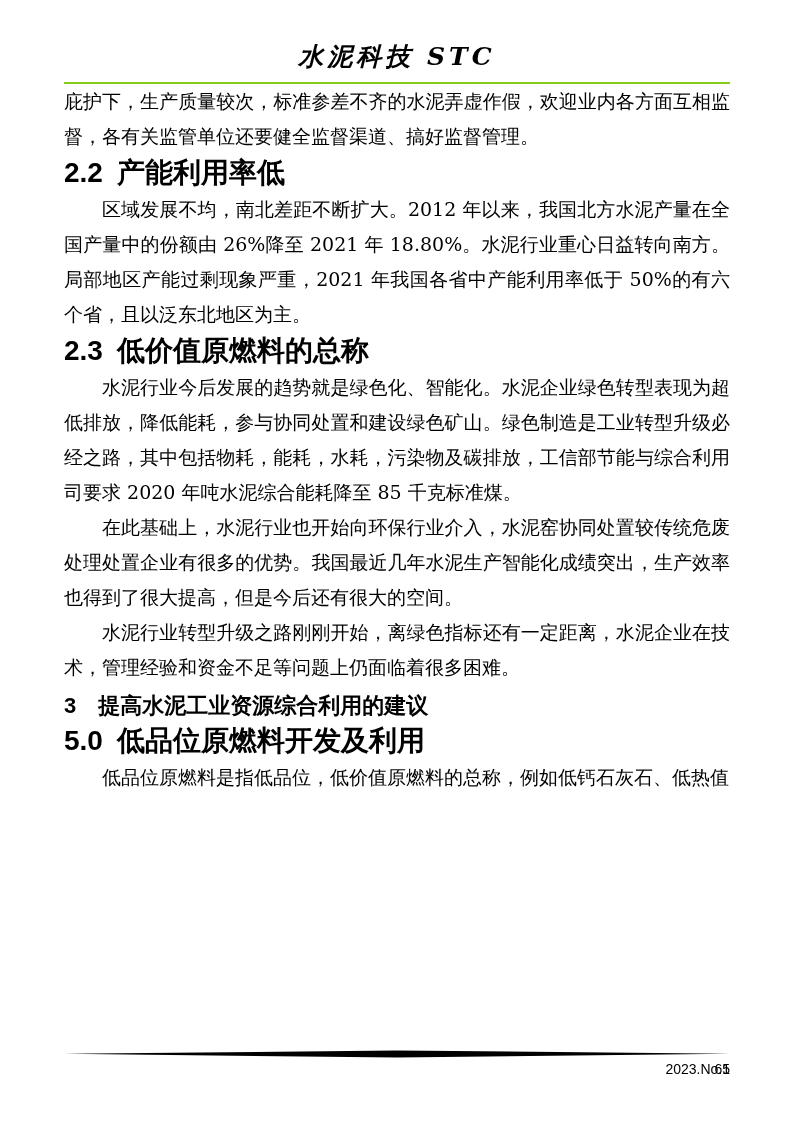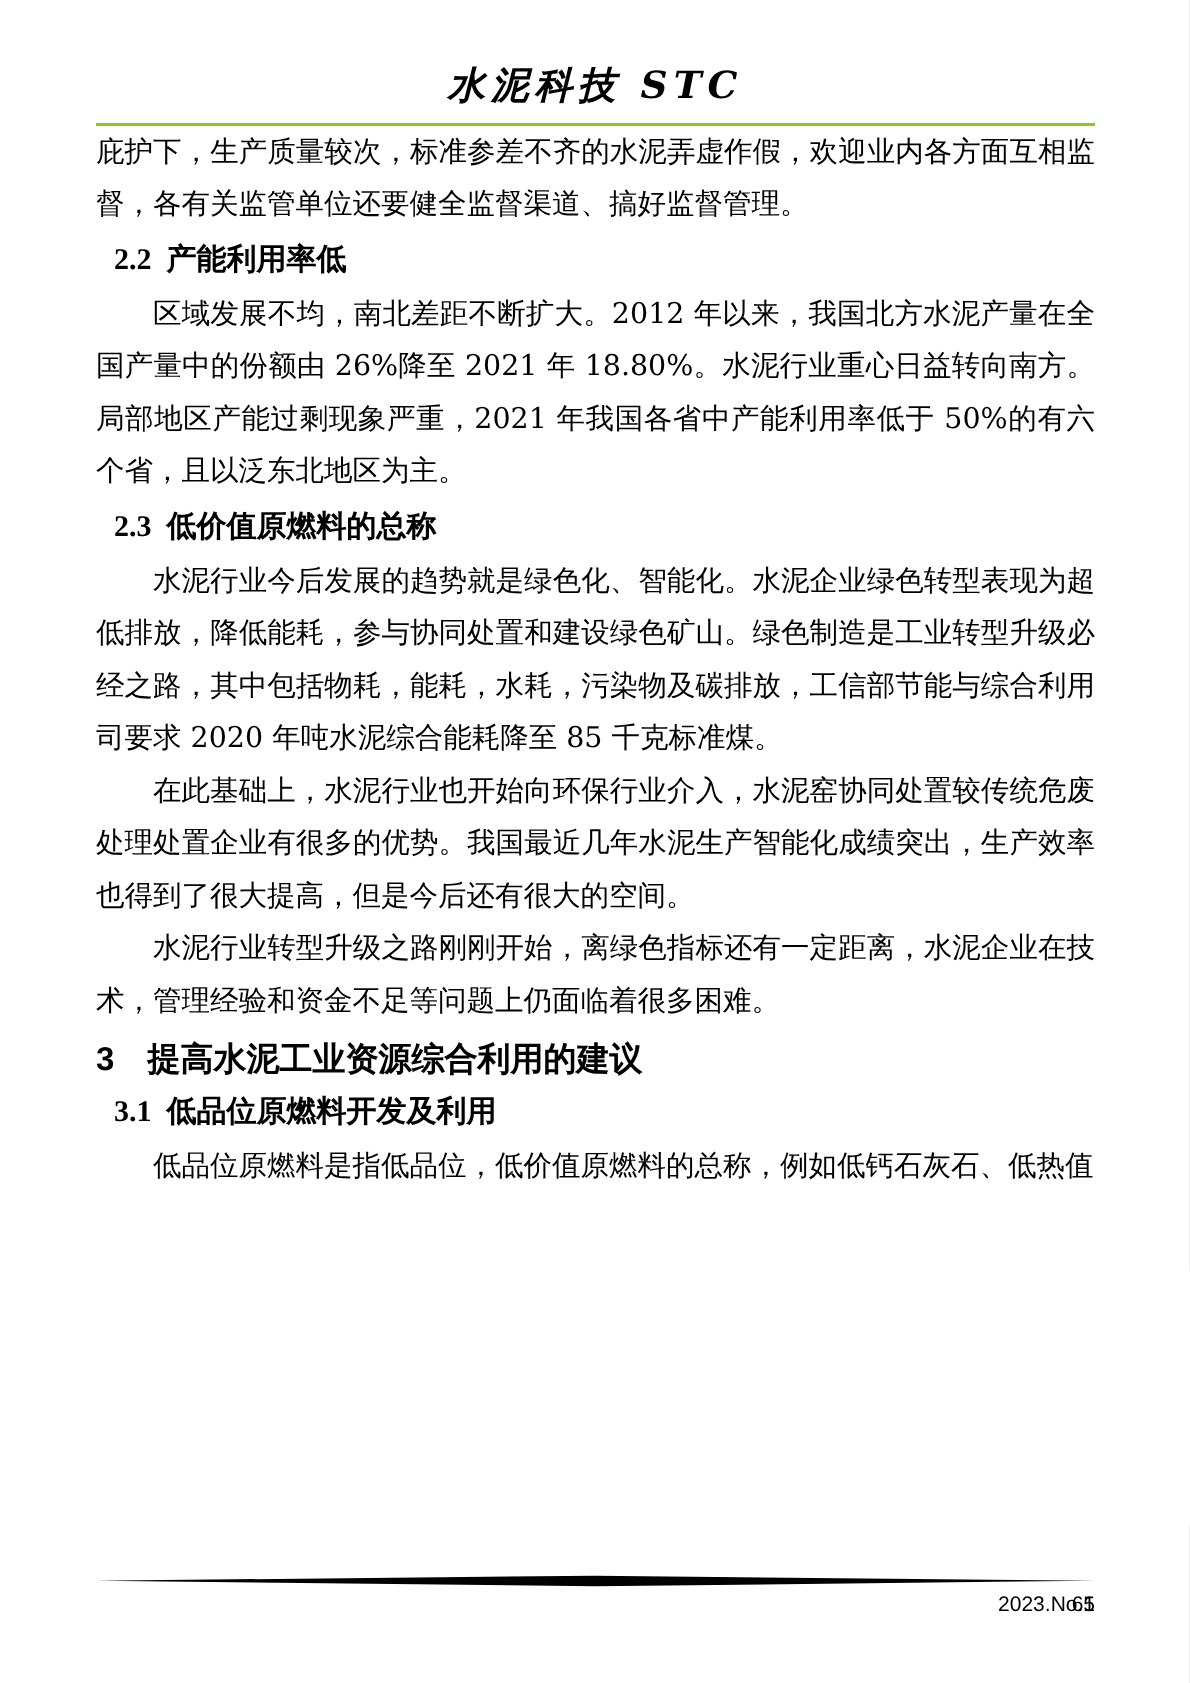--- a/index.html
+++ b/index.html
@@ -39,24 +39,23 @@
     text-indent: 2em;
   }
   p.para.no-indent { text-indent: 0; }
   .sec {
     font-family: "Liberation Sans", "DejaVu Sans", sans-serif;
     font-weight: 700;
     text-align: left;
     text-indent: 0;
   }
   h3.sec {
-    font-size: 20px;
+    font-size: 28px;
     line-height: 28px;
-    margin: 5px 12px;
-    font-family: Liberation Serif, serif;
+    margin: 5px 0;
   }
   h2.sec {
     font-size: 22px;
     line-height: 30px;
     margin: 6px 0;
   }
   .sec .num { margin-right: 0.5em; }
   h2.sec .num { margin-right: 1em; }
   .footer-bar {
     position: absolute;
@@ -103,21 +102,21 @@
       <h3 class="sec"><span class="num">2.3</span><span>低价值原燃料的总称</span></h3>
 
       <p class="para">水泥行业今后发展的趋势就是绿色化、智能化。水泥企业绿色转型表现为超低排放，降低能耗，参与协同处置和建设绿色矿山。绿色制造是工业转型升级必经之路，其中包括物耗，能耗，水耗，污染物及碳排放，工信部节能与综合利用司要求 2020 年吨水泥综合能耗降至 85 千克标准煤。</p>
 
       <p class="para">在此基础上，水泥行业也开始向环保行业介入，水泥窑协同处置较传统危废处理处置企业有很多的优势。我国最近几年水泥生产智能化成绩突出，生产效率也得到了很大提高，但是今后还有很大的空间。</p>
 
       <p class="para">水泥行业转型升级之路刚刚开始，离绿色指标还有一定距离，水泥企业在技术，管理经验和资金不足等问题上仍面临着很多困难。</p>
 
       <h2 class="sec"><span class="num">3</span><span>提高水泥工业资源综合利用的建议</span></h2>
 
-      <h3 class="sec"><span class="num">3.1</span><span>低品位原燃料开发及利用</span></h3>
+      <h3 class="sec"><span class="num">5.0</span><span>低品位原燃料开发及利用</span></h3>
 
       <p class="para">低品位原燃料是指低品位，低价值原燃料的总称，例如低钙石灰石、低热值</p>
 
     </div>
   </div>
 
   <div class="footer-bar">
     <svg viewBox="0 0 666 8" preserveAspectRatio="none">
       <polygon points="0,3.8 333,0.5 666,3.8 333,7.5" fill="#000000"></polygon>
     </svg>

